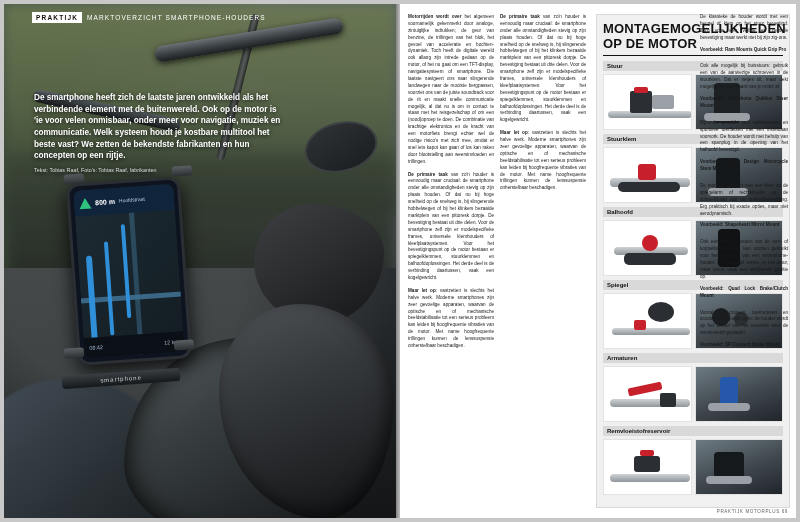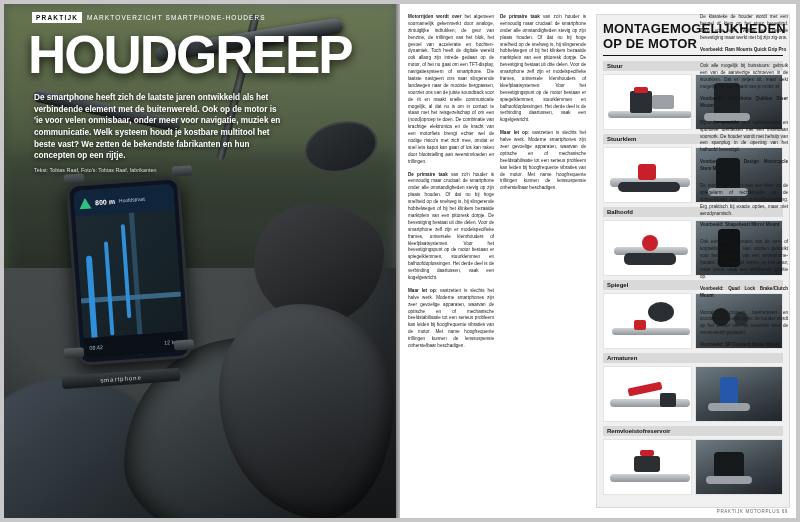--- a/index.html
+++ b/index.html
@@ -149,21 +149,20 @@
       <div class="clamp tr"></div>
       <div class="clamp br"></div>
       <div class="brand-strip">smartphone</div>
     </div>
 
     <div class="kicker">
       <span class="k1">PRAKTIJK</span>
       <span class="k2">MARKTOVERZICHT SMARTPHONE-HOUDERS</span>
     </div>
 
-    <h1 class="title">HOUDGREEP</h1>
 
     <div class="standfirst">
       <span>De smartphone heeft zich de laatste jaren ontwikkeld als het verbindende element met de buitenwereld. Ook op de motor is 'ie voor velen onmisbaar, onder meer voor navigatie, muziek en communicatie. Welk systeem houdt je kostbare multitool het beste vast? We zetten de bekendste fabrikanten en hun concepten op een rijtje.</span>
       <div class="byline">Tekst: Tobias Raaf, Foto's: Tobias Raaf, fabrikanten</div>
     </div>
   </div>
 
   <div class="gutter"></div>
 
   <div class="page-right">

